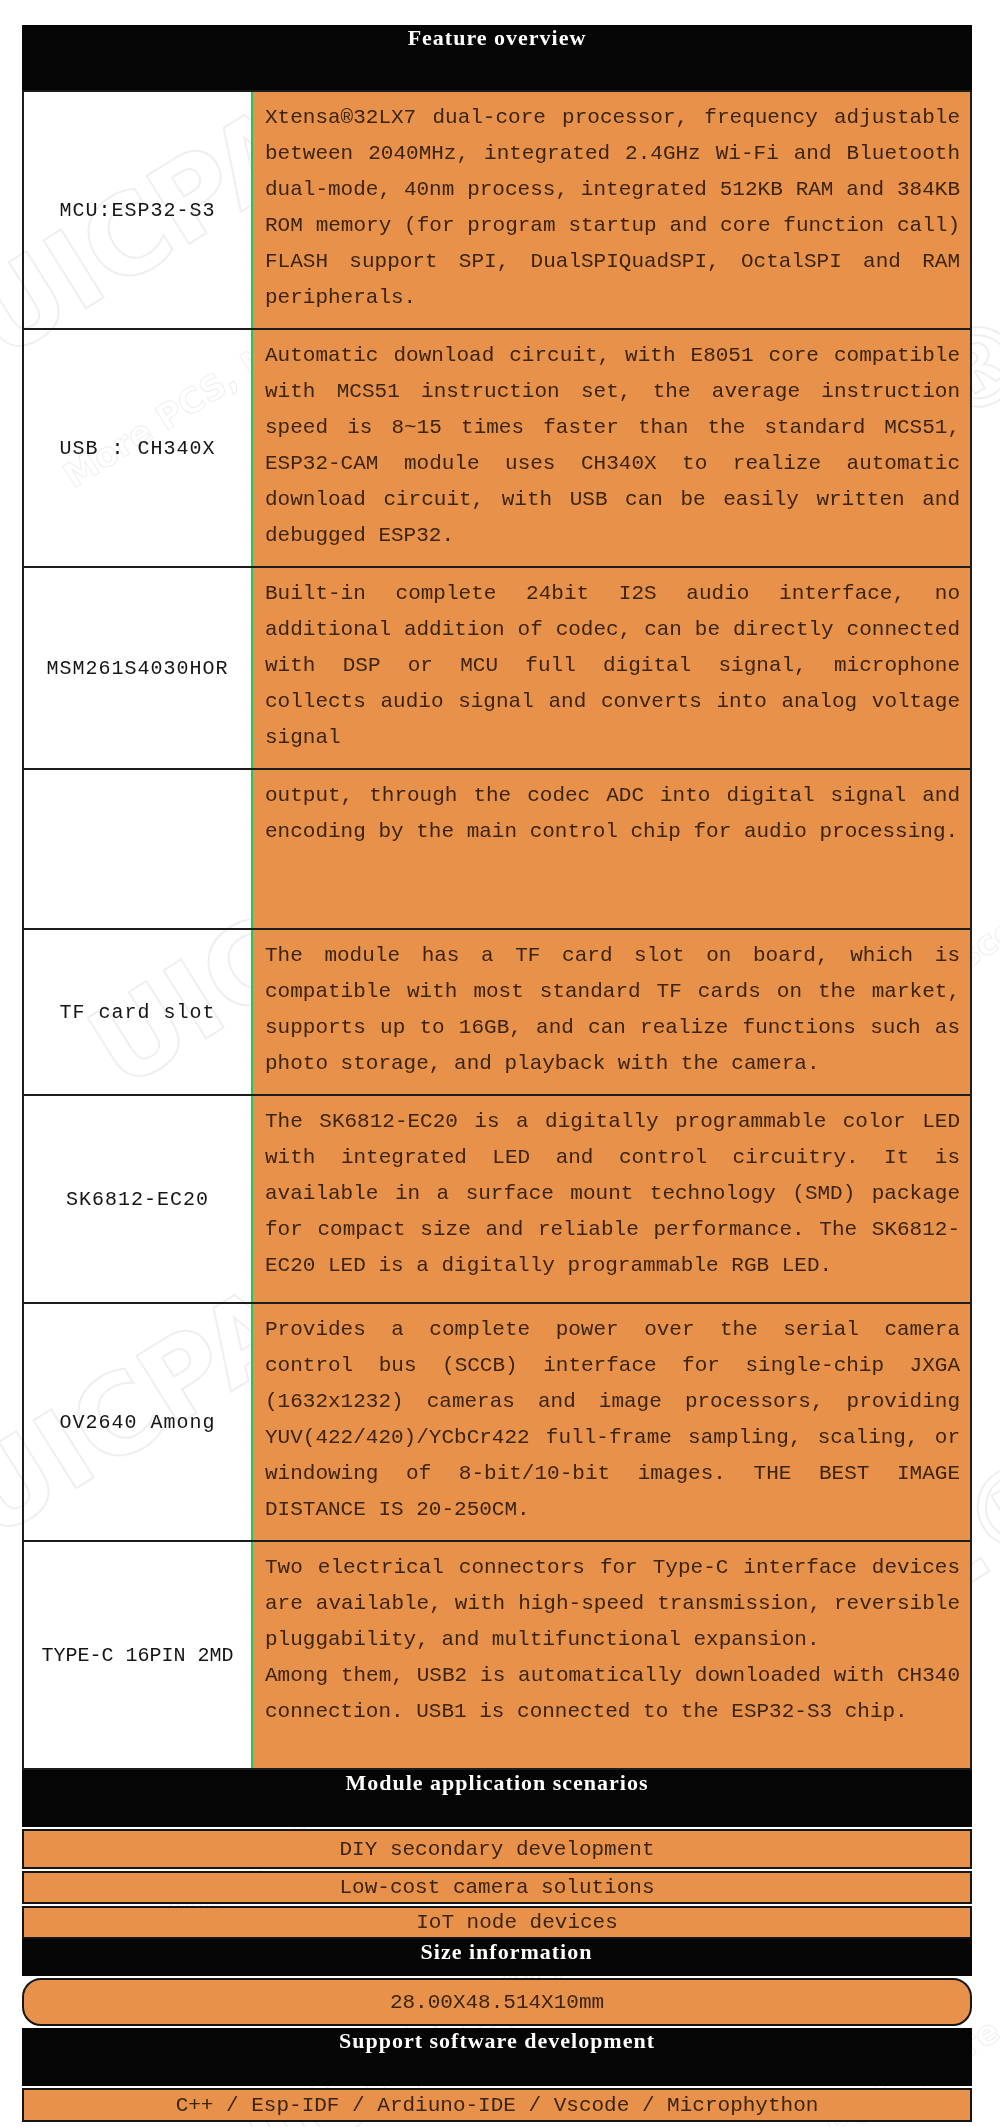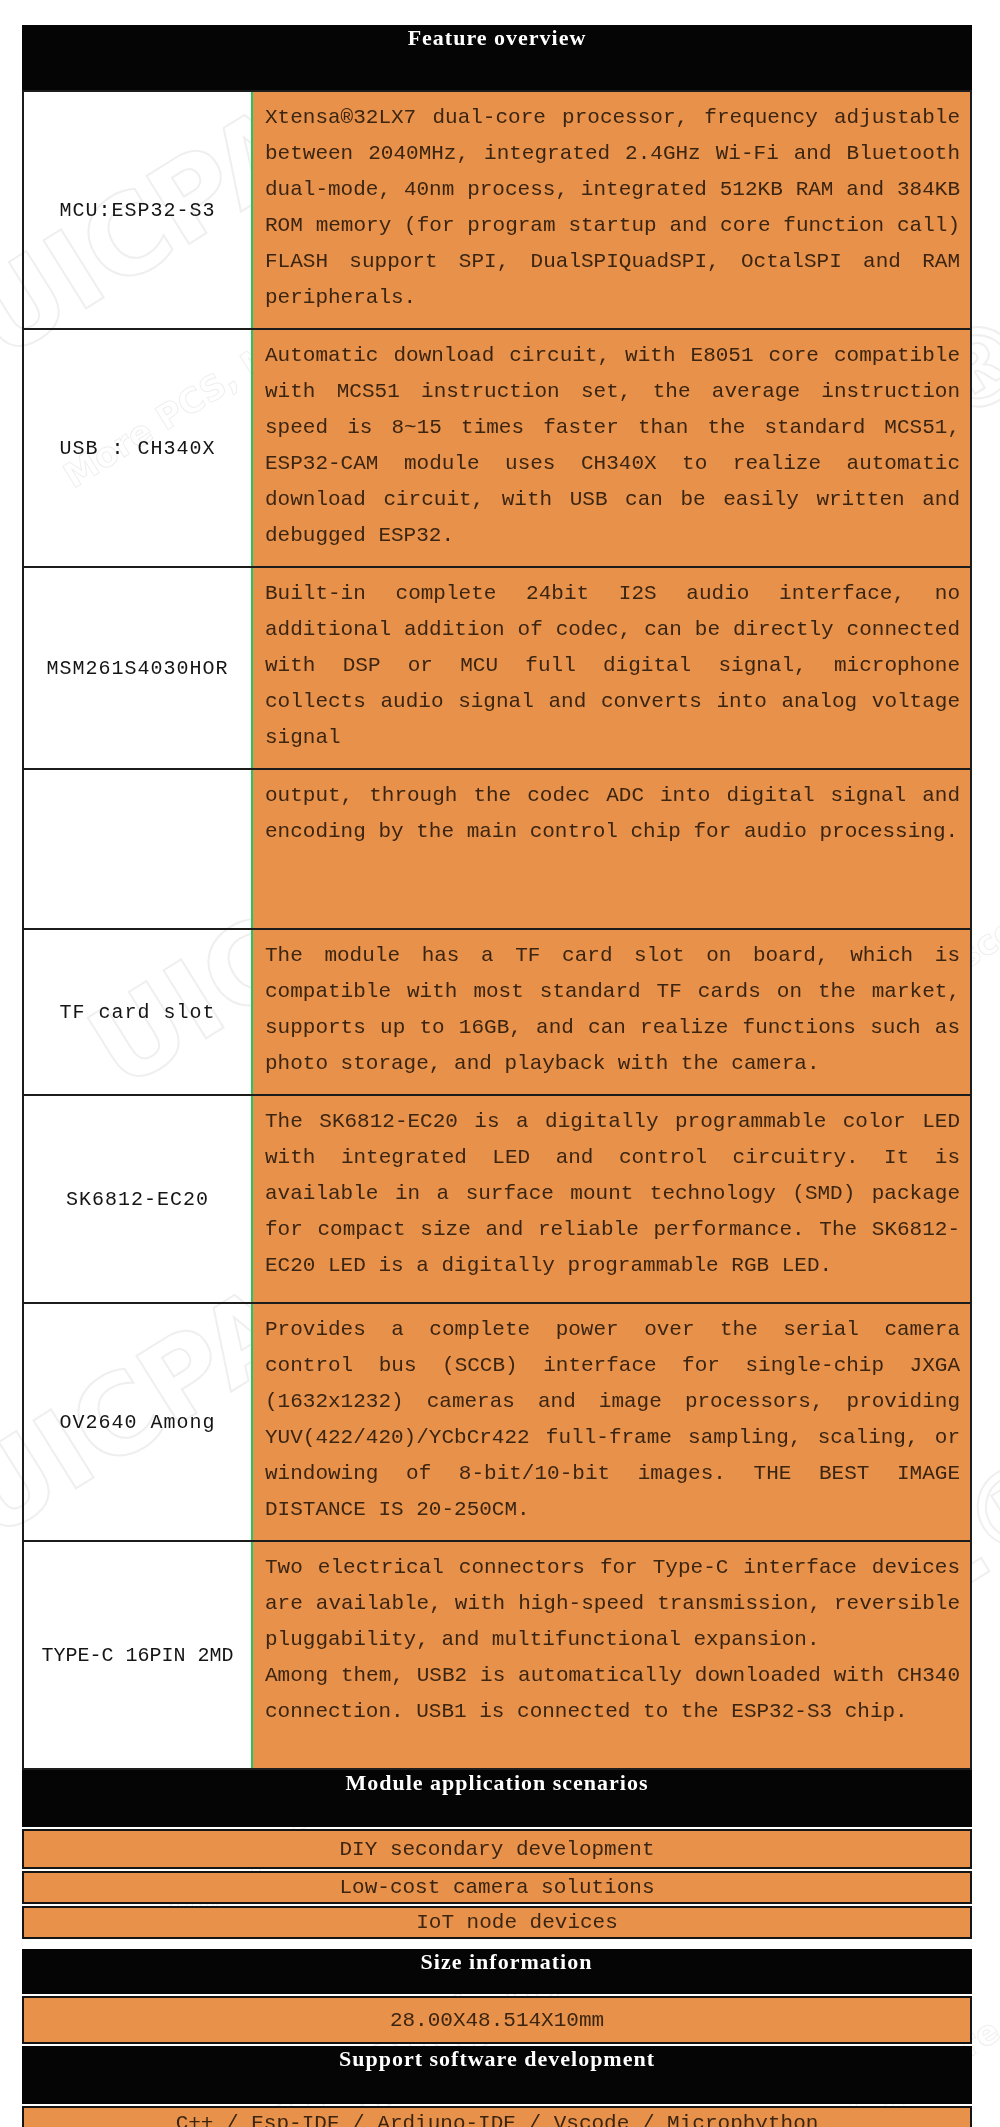--- a/index.html
+++ b/index.html
@@ -156,24 +156,24 @@
     <div class="orow" style="height:40px;">
       <span>DIY secondary development</span>
     </div>
     <div class="orow" style="height:33px;">
       <span>Low-cost camera solutions</span>
     </div>
     <div class="orow" style="height:33px;padding-left:40px;">
       <span>IoT node devices</span>
     </div>
 
-    <div class="bar" style="height:45px;margin-top:10px;padding-left:19px;">
+    <div class="bar" style="height:37px;margin-top:0;padding-left:19px;">
       <span>Size information</span>
     </div>
-    <div class="orow" style="height:48px;">
+    <div class="orow" style="height:48px;border-radius:19px;">
       <span>28.00X48.514X10mm</span>
     </div>
 
     <div class="bar" style="height:58px;margin-top:2px;">
       <span>Support software development</span>
     </div>
     <div class="orow" style="height:34px;">
       <span>C++ / Esp-IDF / Ardiuno-IDE / Vscode / Microphython</span>
     </div>
 

